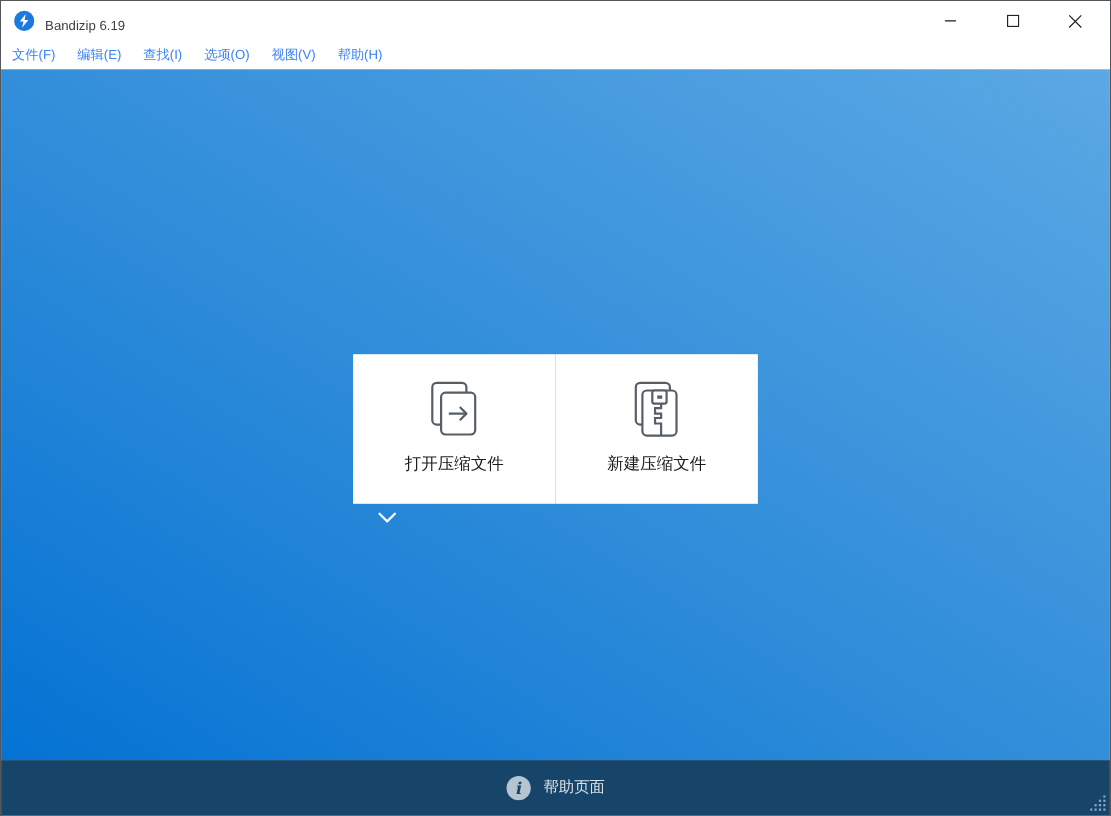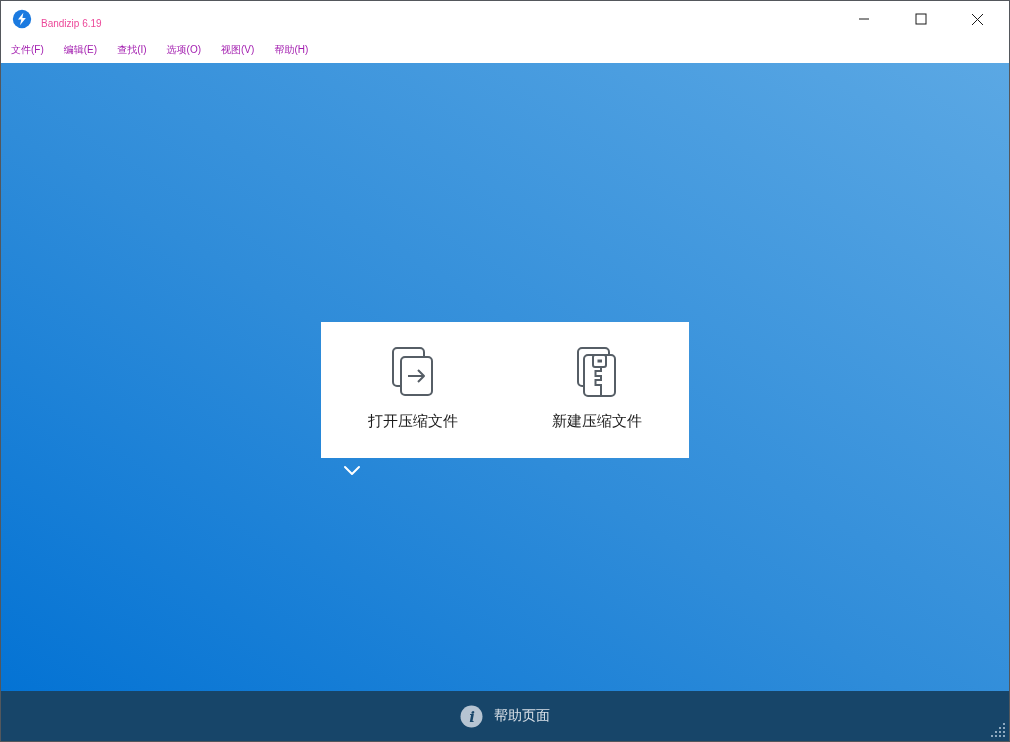--- a/index.html
+++ b/index.html
@@ -14,39 +14,39 @@
     overflow: hidden;
   }
 
   
   .titlebar {
     height: 36px; background: #ffffff;
     display: flex; align-items: center;
     flex: 0 0 auto;
   }
   .app-logo { width: 20px; height: 20px; margin-left: 11px; flex: 0 0 auto; }
-  .app-title { font-size: 10px; color: #ec4899; margin-left: 9px; flex: 1 1 auto; margin-top: 8px; }
+  .app-title { font-size: 12px; color: #404040; margin-left: 9px; flex: 1 1 auto; margin-top: 8px; }
   .win-controls { display: flex; align-items: stretch; height: 100%; margin-right: 8px; }
   .win-btn {
     width: 47px; height: 100%;
     display: flex; align-items: center; justify-content: center;
     background: transparent; border: none; cursor: default;
   }
   .win-btn + .win-btn { margin-left: 10px; }
   .win-btn svg { display: block; }
 
   
   .menubar {
     height: 26px; background: #ffffff;
     display: flex; align-items: center;
     padding-left: 4px;
     flex: 0 0 auto;
   }
   .menu-item {
-    font-size: 10px; color: #a21caf;
+    font-size: 12px; color: #3b82f6;
     padding: 4px 10px;
     white-space: nowrap;
   }
   .menu-item:first-child { padding-left: 6px; }
 
   
   .workspace {
     flex: 1 1 auto;
     background: linear-gradient(to bottom left, #5ba8e4 0%, #2f8cd9 55%, #0473d4 100%);
     position: relative;

